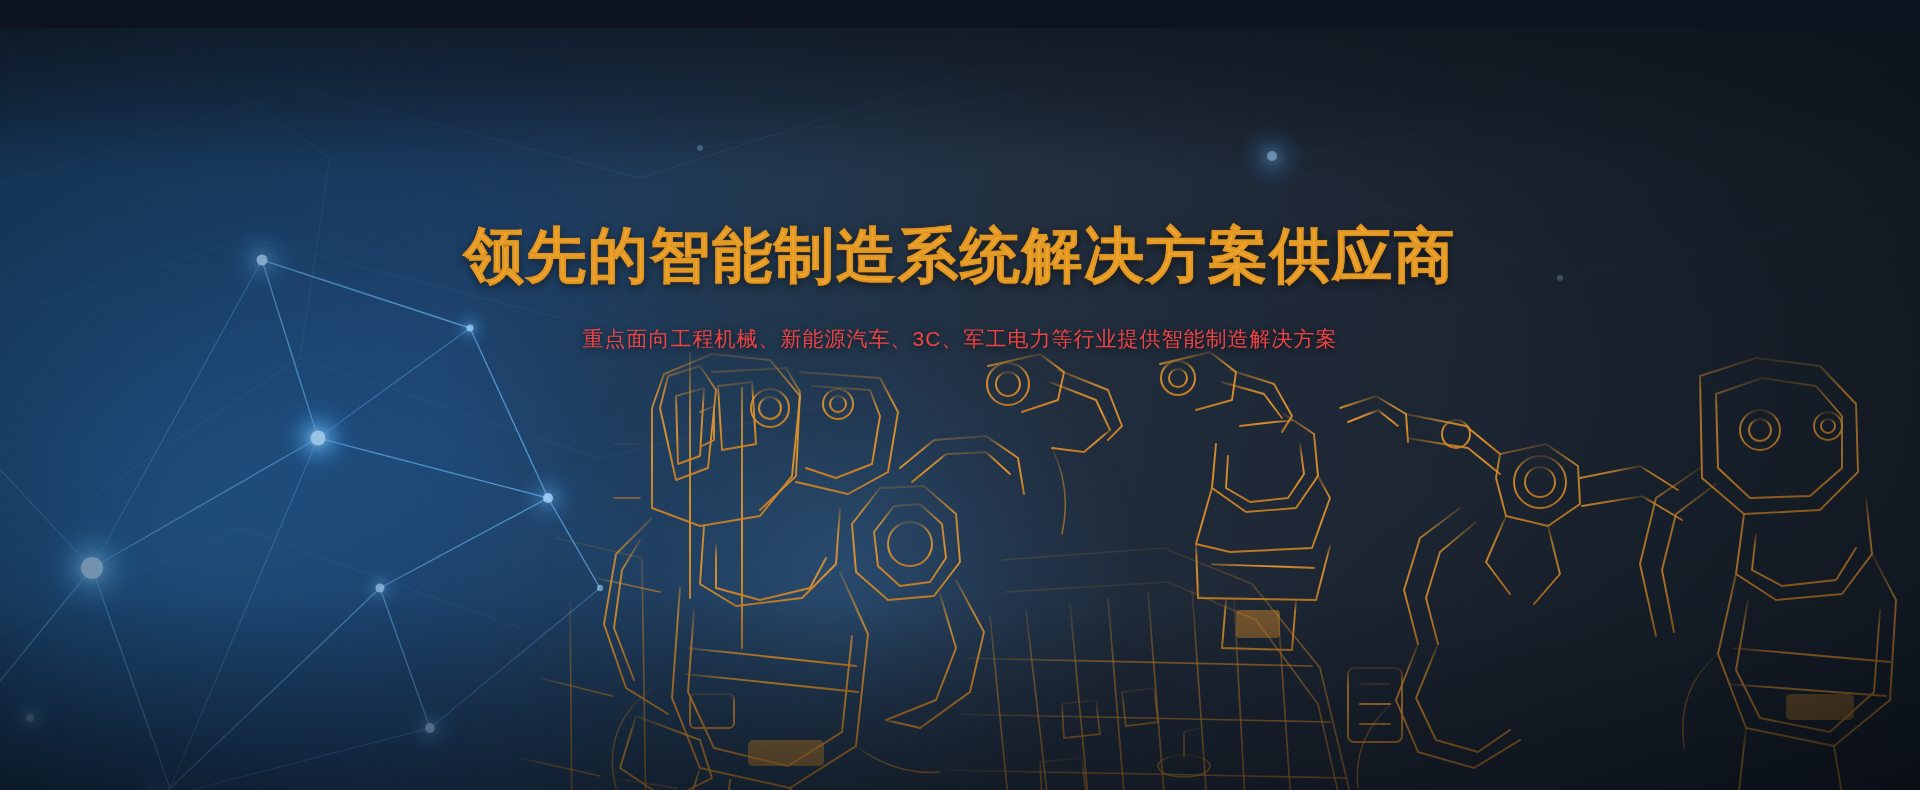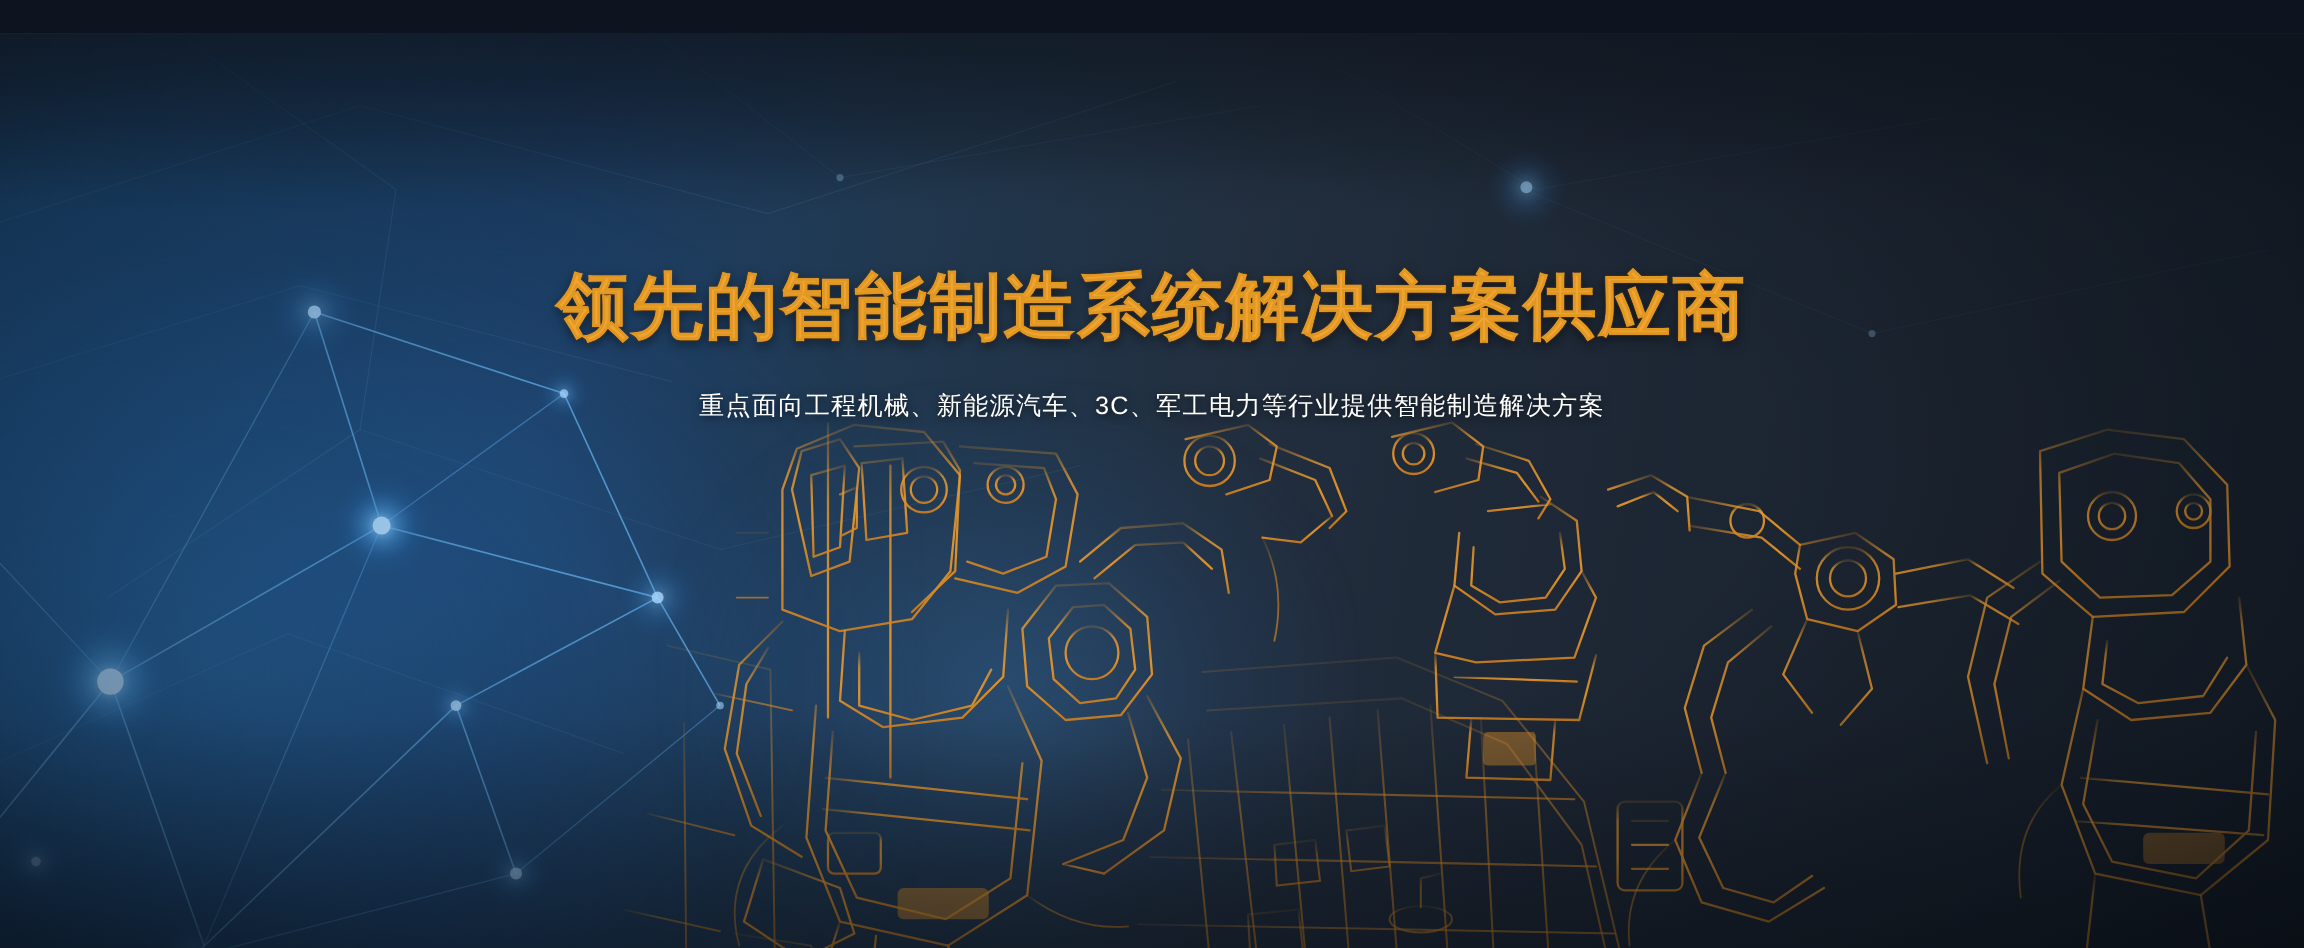--- a/index.html
+++ b/index.html
@@ -88,21 +88,21 @@
       0 3px 10px rgba(0,0,0,0.55),
       0 1px 0 rgba(120,62,10,0.7);
     -webkit-text-stroke:0.5px #e09822;
   }
   .subhead{
     margin:34px 0 0 0;
     font-size:21px;
     line-height:1.5;
     font-weight:normal;
     letter-spacing:1px;
-    color:#ffffff;
+    color:#ef4444;
     text-shadow:0 2px 7px rgba(0,0,0,0.65);
   }
 </style>
 </head>
 <body>
 
 <div class="banner">
 
   <div class="bg-base"></div>
   <div class="bg-glow-left"></div>

